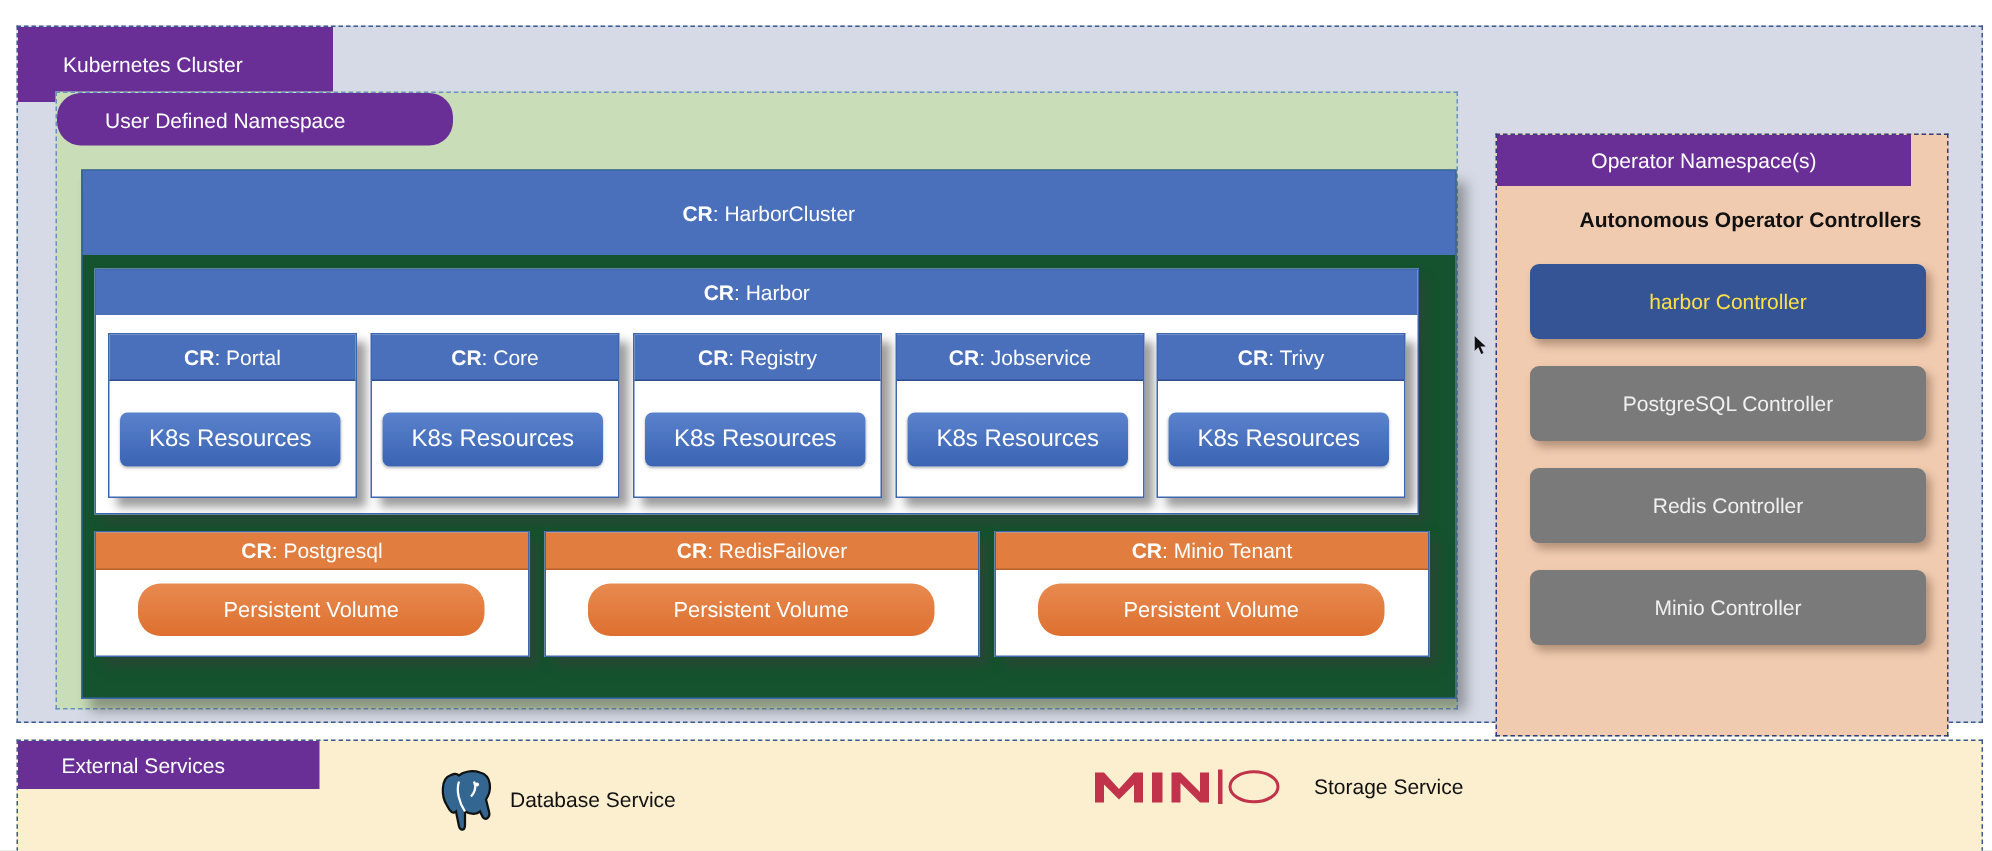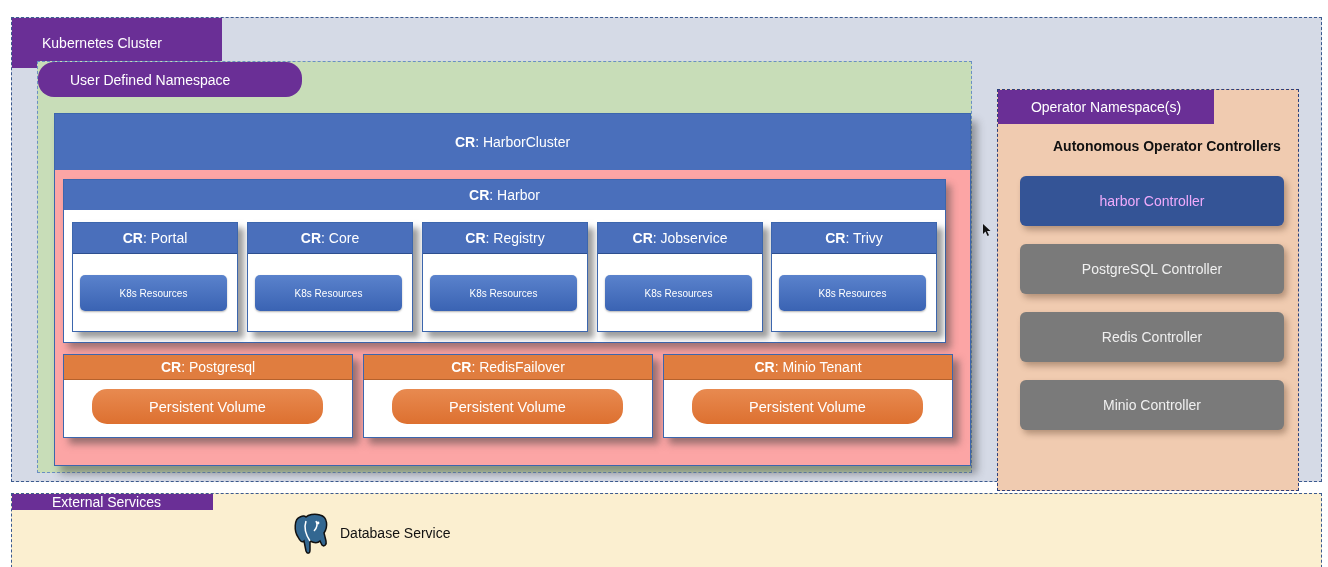--- a/index.html
+++ b/index.html
@@ -6,43 +6,43 @@
   body { width: 1328px; height: 567px; background: #ffffff; font-family: "Liberation Sans", sans-serif; position: relative; overflow: hidden; }
   .abs { position: absolute; }
   .tag { position: absolute; background: #6a2f96; color: #ffffff; font-size: 14px; display: flex; align-items: center; }
 
   #k8s { left: 11px; top: 17px; width: 1311px; height: 465px; background: #d5dae6; border: 1.5px dashed #3b5a8f; }
   #k8s-tag { left: 0; top: 0; width: 210px; height: 50px; padding-left: 30px; }
 
   #user-ns { left: 25px; top: 43px; width: 935px; height: 412px; background: #c8ddb8; border: 1.5px dashed #6a8fc4; }
   #user-ns-tag { left: 0; top: 0; width: 264px; height: 35px; padding-left: 32px; border-radius: 16px; }
 
-  #hc { left: 16px; top: 51px; width: 917px; height: 353px; background: #fca5a5; border: 1.5px solid #3c66ad; box-shadow: 6px 8px 8px rgba(60,60,60,0.45); padding-left: 48px; }
+  #hc { left: 16px; top: 51px; width: 917px; height: 353px; background: #14532d; border: 1.5px solid #3c66ad; box-shadow: 6px 8px 8px rgba(60,60,60,0.45); padding-left: 48px; }
   #hc-head { left: 0; top: 0; width: 100%; height: 56px; background: #4a6fbb; color: #fff; font-size: 14px; display: flex; align-items: center; justify-content: center; }
 
   #harbor { left: 8px; top: 65px; width: 883px; height: 164px; background: #ffffff; border: 1.5px solid #3c66ad; box-shadow: 5px 6px 7px rgba(60,60,60,0.45); }
   #harbor-head { left: 0; top: 0; width: 100%; height: 30px; background: #4a6fbb; color: #fff; font-size: 14px; display: flex; align-items: center; justify-content: center; }
 
   .comp { position: absolute; top: 42px; width: 166px; height: 110px; background: #fff; border: 1.5px solid #3c66ad; box-shadow: 6px 6px 6px rgba(60,60,60,0.5); }
   .comp-head { height: 31px; background: #4a6fbb; color: #fff; font-size: 14px; display: flex; align-items: center; justify-content: center; border-bottom: 1px solid #2e4f8f; }
-  .res-btn { position: absolute; left: 7px; top: 52px; width: 147px; height: 36px; border-radius: 5px; background: linear-gradient(#5a82cc, #3a63b3); color: #fff; font-size: 10px; display: flex; align-items: center; justify-content: center; box-shadow: 0 1px 2px rgba(0,0,0,0.3); }
+  .res-btn { position: absolute; left: 7px; top: 52px; width: 147px; height: 36px; border-radius: 5px; background: linear-gradient(#5a82cc, #3a63b3); color: #fff; font-size: 16px; display: flex; align-items: center; justify-content: center; box-shadow: 0 1px 2px rgba(0,0,0,0.3); }
 
   .store { position: absolute; top: 240px; width: 290px; height: 84px; background: #fff; border: 1.5px solid #3c66ad; box-shadow: 6px 6px 7px rgba(60,60,60,0.5); }
   .store-head { height: 25px; background: #e07d3f; color: #fff; font-size: 14px; display: flex; align-items: center; justify-content: center; border-bottom: 1px solid #b5612c; }
   .pv-btn { position: absolute; left: 28px; top: 34px; width: 231px; height: 35px; border-radius: 15px; background: linear-gradient(#e88a50, #dd7030); color: #fff; font-size: 14.5px; display: flex; align-items: center; justify-content: center; }
 
   #op-ns { left: 985px; top: 71px; width: 302px; height: 402px; background: #f0cbb0; border: 1.5px dashed #2c3f7a; }
-  #op-ns-tag { left: 0; top: 0; width: 216px; height: 34px; justify-content: center; }
+  #op-ns-tag { left: 0; top: 0; width: 276px; height: 34px; justify-content: center; }
   #op-title { left: 7px; top: 48px; font-size: 14px; font-weight: bold; color: #111; margin-left: 48px; }
-  .ctrl { position: absolute; left: 22px; width: 264px; height: 50px; border-radius: 6px; color: #f0abfc; font-size: 14px; display: flex; align-items: center; justify-content: center; box-shadow: 3px 4px 6px rgba(90,60,40,0.4); }
+  .ctrl { position: absolute; left: 22px; width: 264px; height: 50px; border-radius: 6px; color: #fde047; font-size: 14px; display: flex; align-items: center; justify-content: center; box-shadow: 3px 4px 6px rgba(90,60,40,0.4); }
   .ctrl.active { background: #345496; }
   .ctrl.inactive { background: #7a7a7a; color: #f0f0f0; }
 
   #ext { left: 11px; top: 493px; width: 1311px; height: 80px; background: #fbefd0; border: 1.5px dashed #3b5a8f; }
-  #ext-tag { left: 0; top: 0; width: 201px; height: 16px; padding-left: 40px; }
+  #ext-tag { left: 0; top: 0; width: 201px; height: 32px; padding-left: 29px; }
   .svc { position: absolute; top: 17px; display: flex; align-items: center; gap: 8px; font-size: 14px; color: #111; }
 
   b { font-weight: bold; }
   #cursor { left: 983px; top: 224px; }
 </style>
 </head>
 <body>
 
 <div id="k8s" class="abs">
   <div id="k8s-tag" class="tag">Kubernetes Cluster</div>
@@ -144,13 +144,23 @@
     <svg width="40" height="44" viewBox="0 0 40 44">
       <path d="M8 6 C2 8 2 20 6 26 C8 30 10 32 12 30 L14 40 C15 43 18 43 18 39 L18 30 C22 32 26 32 28 30 L30 34 C32 36 35 34 34 30 L32 22 C36 16 36 6 28 4 C22 2 16 4 14 6 C12 4 10 5 8 6 Z" fill="#336791" stroke="#111" stroke-width="1.5"></path>
       <path d="M14 10 C12 16 14 24 18 30" fill="none" stroke="#fff" stroke-width="1.5"></path>
       <path d="M24 10 C26 14 24 18 22 20" fill="none" stroke="#fff" stroke-width="1.5"></path>
       <circle cx="26" cy="12" r="1.4" fill="#fff"></circle>
     </svg>
     <span>Database Service</span>
   </div>
 
 
+  <div class="svc" style="left:716px">
+    <svg width="140" height="26" viewBox="0 0 140 26">
+      <path d="M2 24 L2 4 L8 4 L18 15 L28 4 L34 4 L34 24 L28 24 L28 12 L18 22 L8 12 L8 24 Z" fill="#c1334a"></path>
+      <rect x="40" y="4" width="7" height="20" fill="#c1334a"></rect>
+      <path d="M53 24 L53 4 L59 4 L72 17 L72 4 L78 4 L78 24 L72 24 L59 11 L59 24 Z" fill="#c1334a"></path>
+      <rect x="84" y="2" width="3" height="23" fill="#c1334a"></rect>
+      <ellipse cx="108" cy="13.5" rx="16" ry="10" fill="none" stroke="#c1334a" stroke-width="2"></ellipse>
+    </svg>
+    <span>Storage Service</span>
+  </div>
 </div>
 
 </body></html>

